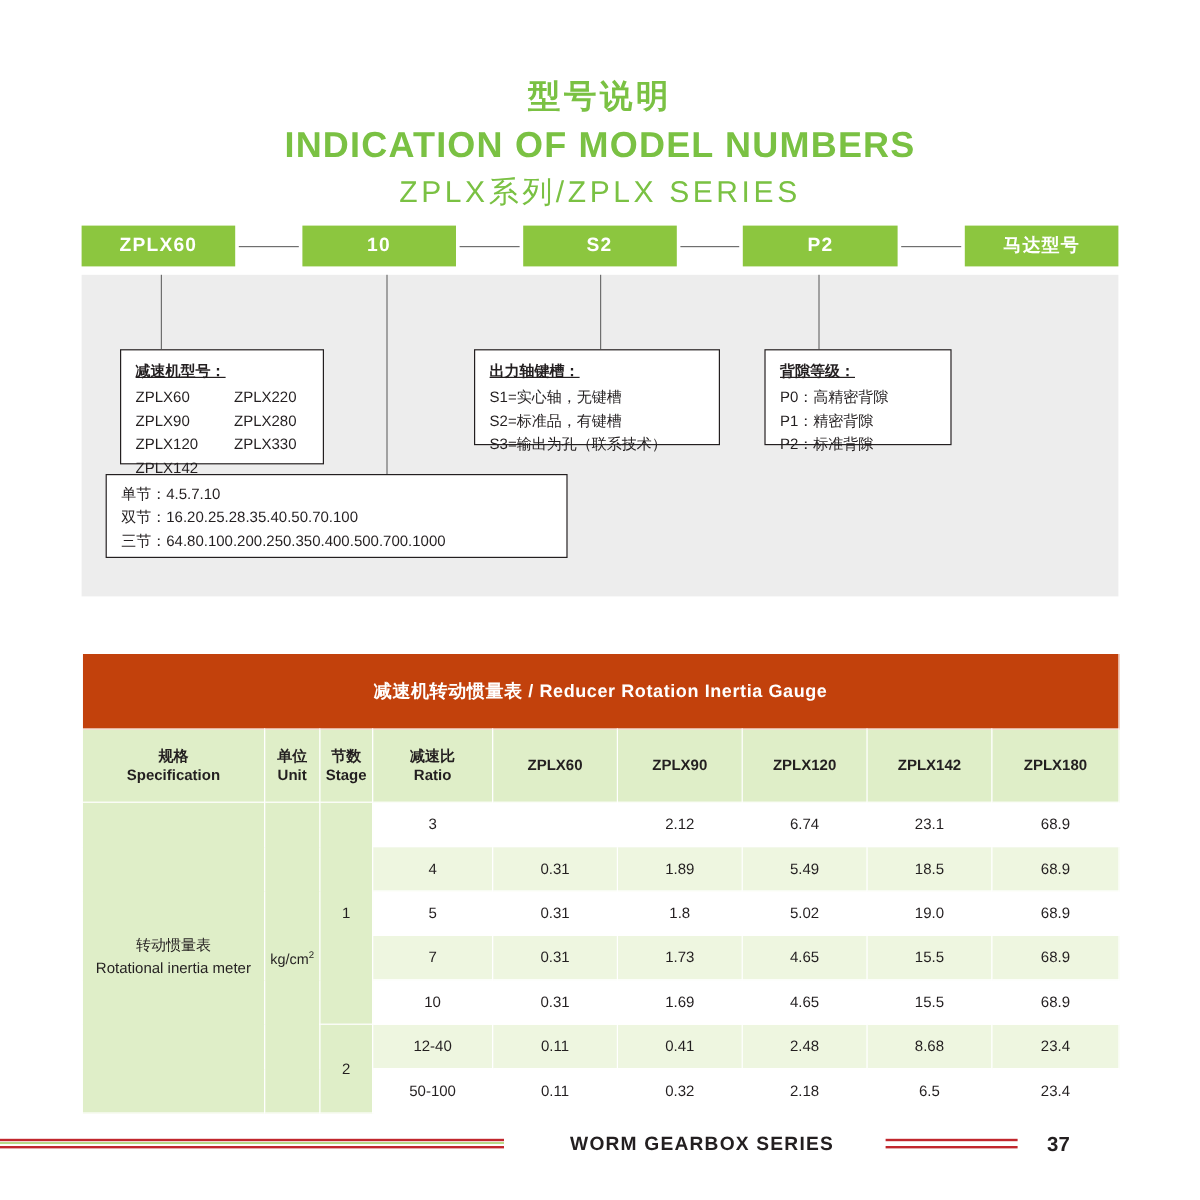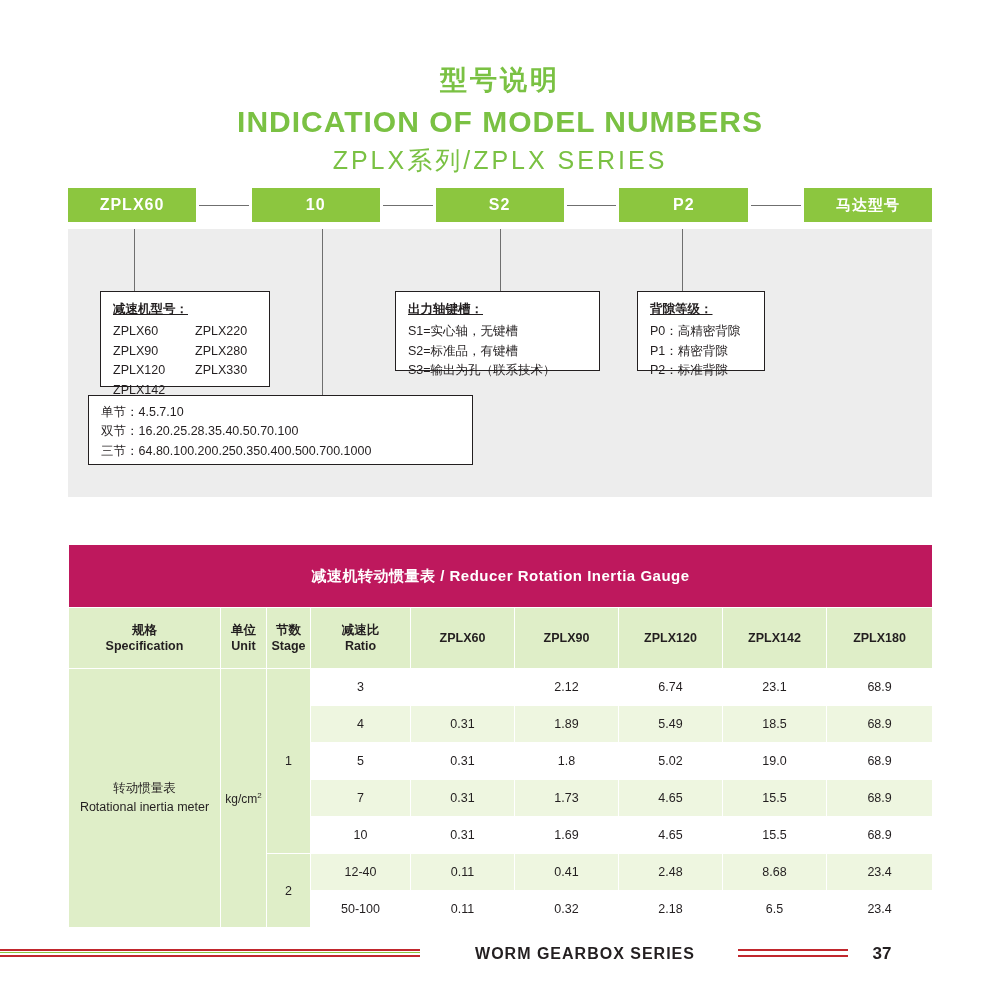--- a/index.html
+++ b/index.html
@@ -115,21 +115,21 @@
     display: flex;
   }
   .two-col .col {
     white-space: pre;
   }
   .two-col .col:first-child { width: 82px; }
 
   #callout-model { left: 100px; top: 291px; width: 170px; height: 96px; }
   #callout-ratio { left: 88px; top: 395px; width: 385px; height: 70px; padding-top: 7px;}
   #callout-key   { left: 395px; top: 291px; width: 205px; height: 80px; }
-  #callout-backlash { left: 637px; top: 291px; width: 128px; height: 80px; }
+  #callout-backlash { left: 637px; top: 291px; width: 156px; height: 80px; }
 
   .callout .line { white-space: pre; }
 
   
   .table-wrap {
     position: absolute;
     left: 68px;
     top: 544px;
     width: 864px;
   }
@@ -137,21 +137,21 @@
     border-collapse: collapse;
     width: 864px;
     table-layout: fixed;
   }
   table.spec td, table.spec th {
     border: 1px solid #ffffff;
     text-align: center;
     vertical-align: middle;
   }
   .tbl-title {
-    background: #be185d;
+    background: #c2410c;
     color: #ffffff;
     font-size: 15px;
     font-weight: bold;
     height: 60px;
     letter-spacing: 0.5px;
     border: none;
   }
   .hdr td {
     background: #dfeec8;
     color: #231f20;

